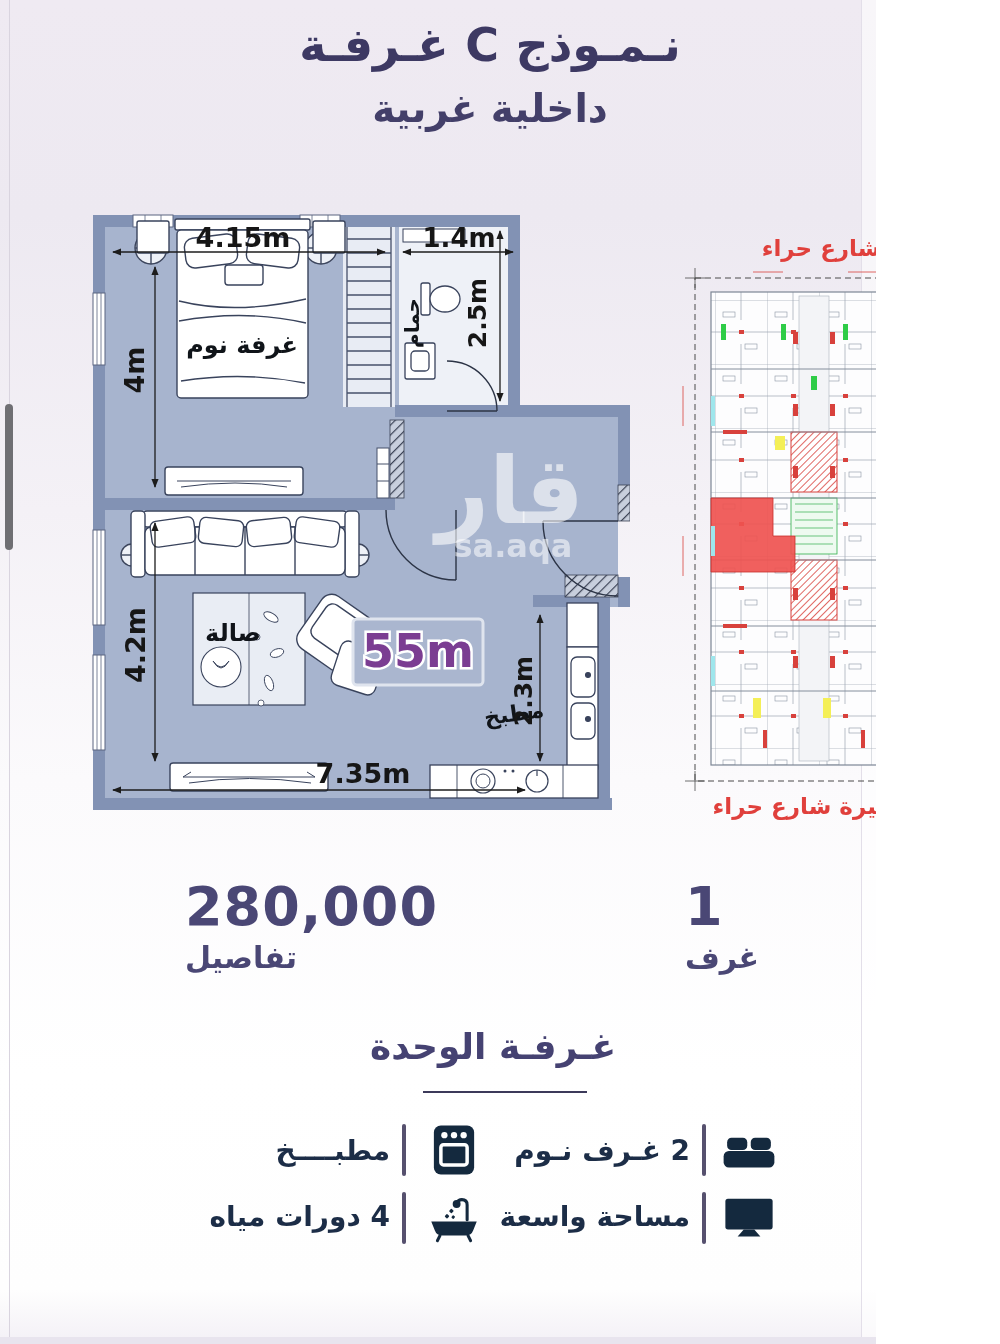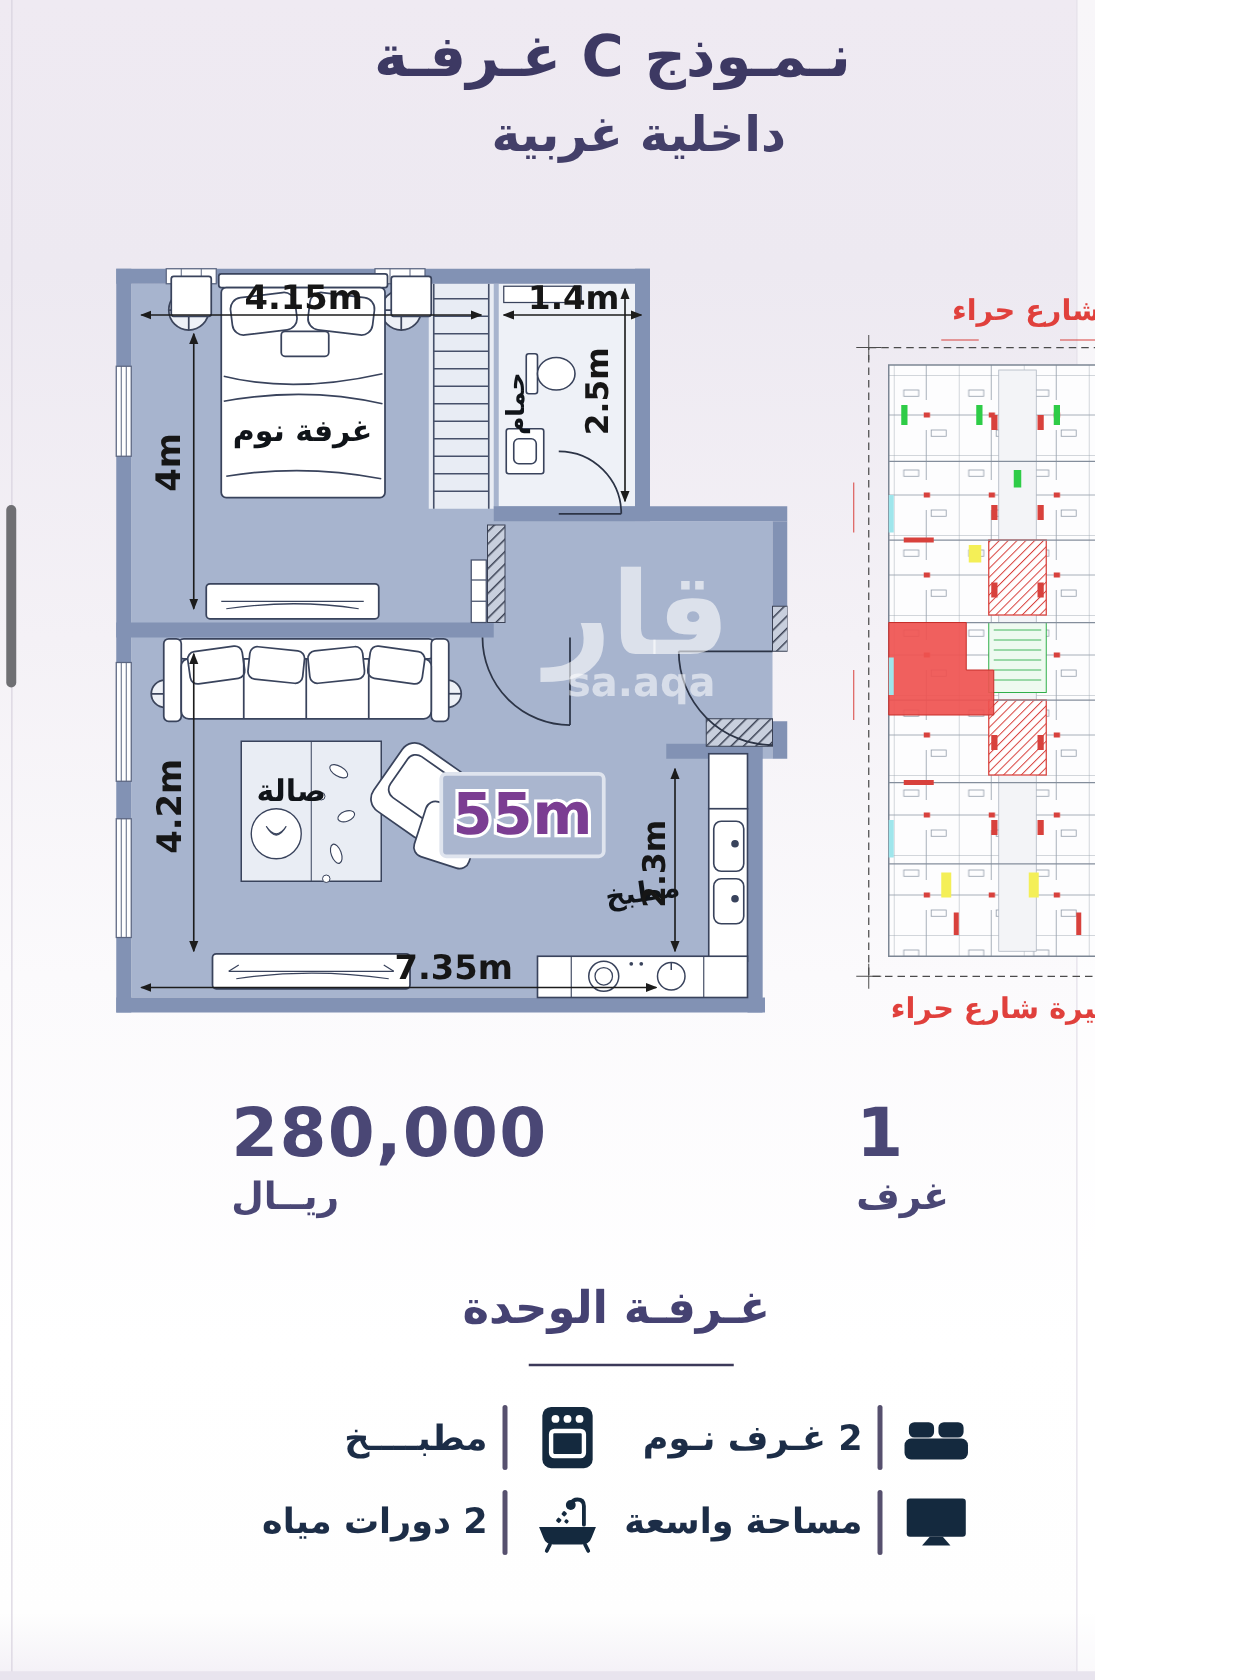--- a/index.html
+++ b/index.html
@@ -6,21 +6,21 @@
   body{font-family:"DejaVu Sans", sans-serif;}
   .page{position:relative;width:876px;height:1344px;overflow:hidden;
     background:linear-gradient(180deg,#efeaf2 0%,#ede9f1 16%,#f4f1f6 38%,#fbfafc 58%,#ffffff 80%,#fefefe 96%,#f3f0f6 100%);}
   .edge-line{position:absolute;left:9px;top:0;width:1px;height:100%;background:#d9d4df;}
   .right-strip{position:absolute;right:0;top:0;width:14px;height:100%;background:rgba(255,255,255,.55);border-left:1px solid #e3dfe9;}
   .bottom-strip{position:absolute;left:0;bottom:0;width:100%;height:7px;background:#e8e4ee;}
   .scroll-thumb{position:absolute;left:5px;top:404px;width:8px;height:146px;border-radius:4px;background:#6f6f73;}
   .title1{position:absolute;top:18px;left:0;width:980px;text-align:center;
     font-size:46px;font-weight:bold;color:#3d3963;letter-spacing:.5px;direction:rtl;}
   .title2{position:absolute;top:86px;left:0;width:980px;text-align:center;
-    font-size:39px;font-weight:bold;color:#433f69;direction:rtl;padding-left:21px;}
+    font-size:39px;font-weight:bold;color:#433f69;direction:rtl;}
   .floorplan{position:absolute;left:85px;top:205px;width:545px;height:615px;}
   .siteplan{position:absolute;left:663px;top:236px;width:302px;height:590px;}
   .stat{position:absolute;text-align:left;color:#4a4775;}
   .stat .val{font-size:54px;font-weight:bold;line-height:58px;letter-spacing:1px;}
   .stat .lab{font-size:30px;font-weight:600;margin-top:4px;direction:rtl;}
   .stat .lab sup{font-size:16px;position:relative;top:-12px;}
   .stat-price{left:185px;top:878px;width:240px;}
   .stat-area{left:460px;top:878px;width:200px;}
   .stat-rooms{left:685px;top:878px;width:200px;}
   .details-title{position:absolute;left:318px;top:1026px;width:350px;text-align:center;
@@ -361,21 +361,21 @@
         <rect x="218" y="388" width="24" height="4"></rect>
       <rect x="100" y="494" width="4" height="18"></rect>
         <rect x="198" y="494" width="4" height="18"></rect>
     </g>
 
     <text x="150" y="578" font-size="23" font-weight="bold" fill="#e0403c" text-anchor="middle" direction="rtl">ظهيرة شارع حراء</text>
   </svg>
 
   <div class="stat stat-price">
     <div class="val">280,000</div>
-    <div class="lab">ريــال</div>
+    <div class="lab">تفاصيل</div>
   </div>
   <div class="stat stat-rooms">
     <div class="val">1</div>
     <div class="lab">غرف</div>
   </div>
 
   <div class="details-title">غـرفـة الوحدة</div>
   <div class="details-underline"></div>
 
   <div class="d-icon" style="left:721px;top:1122px;">
@@ -415,14 +415,14 @@
       <circle cx="35" cy="16" r="4.5" fill="#14293e"></circle>
       <rect x="27" y="22" width="4" height="4" rx="1" fill="#14293e" transform="rotate(40 29 24)"></rect>
       <rect x="22" y="28" width="4" height="4" rx="1" fill="#14293e" transform="rotate(40 24 30)"></rect>
       <rect x="30" y="29" width="3.4" height="3.4" rx="1" fill="#14293e" transform="rotate(40 31 30)"></rect>
       <path d="M6,36 h52 l-4,10 q-2,6 -9,6 h-26 q-7,0 -9,-6 z" fill="#14293e"></path>
       <line x1="16" y1="52" x2="13" y2="58" stroke="#14293e" stroke-width="3.4" stroke-linecap="round"></line>
       <line x1="48" y1="52" x2="51" y2="58" stroke="#14293e" stroke-width="3.4" stroke-linecap="round"></line>
     </svg>
   </div>
   <div class="d-sep" style="left:402px;top:1192px;"></div>
-  <div class="d-label" style="left:198px;top:1200px;width:192px;">2 دورات مياه</div>
+  <div class="d-label" style="left:198px;top:1200px;width:192px;">4 دورات مياه</div>
 </div>
 
 </body></html>

